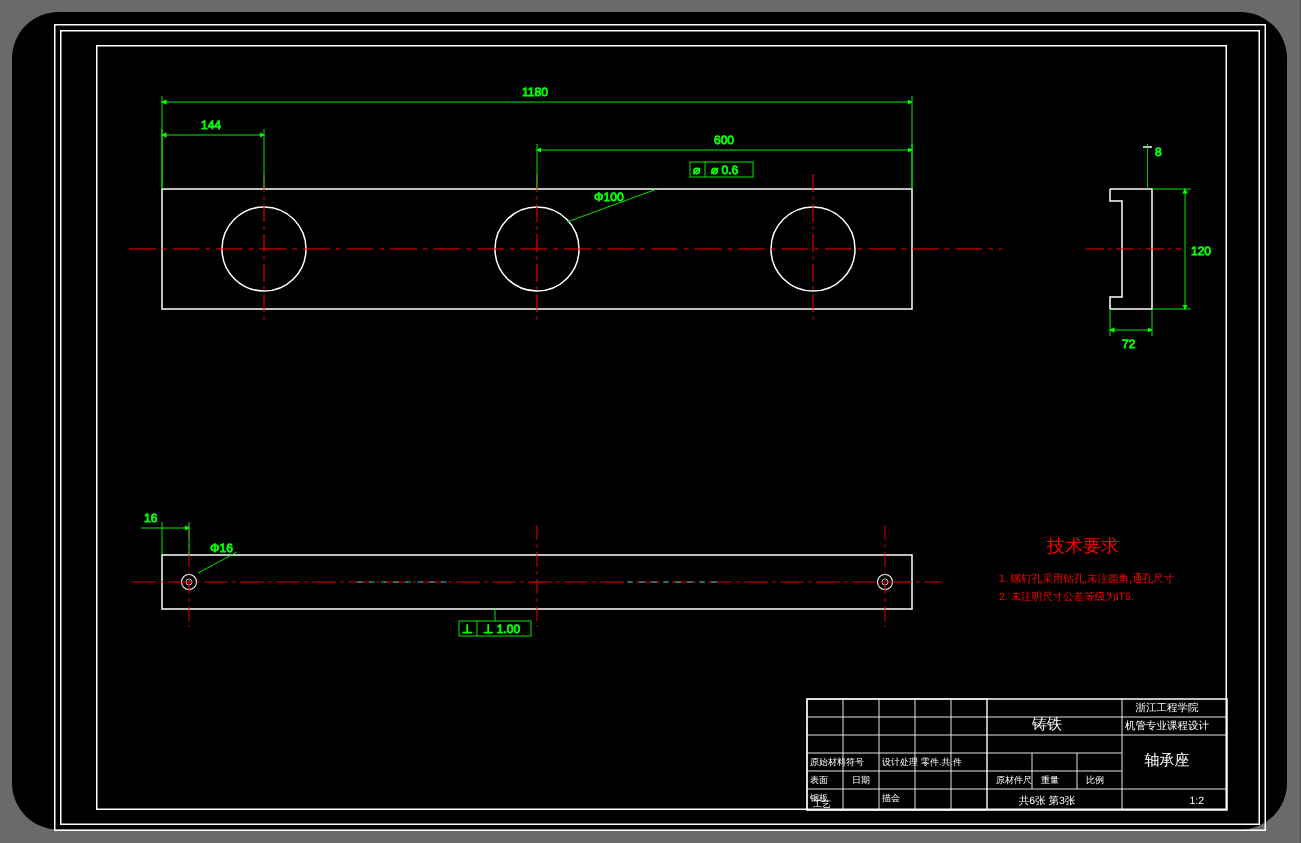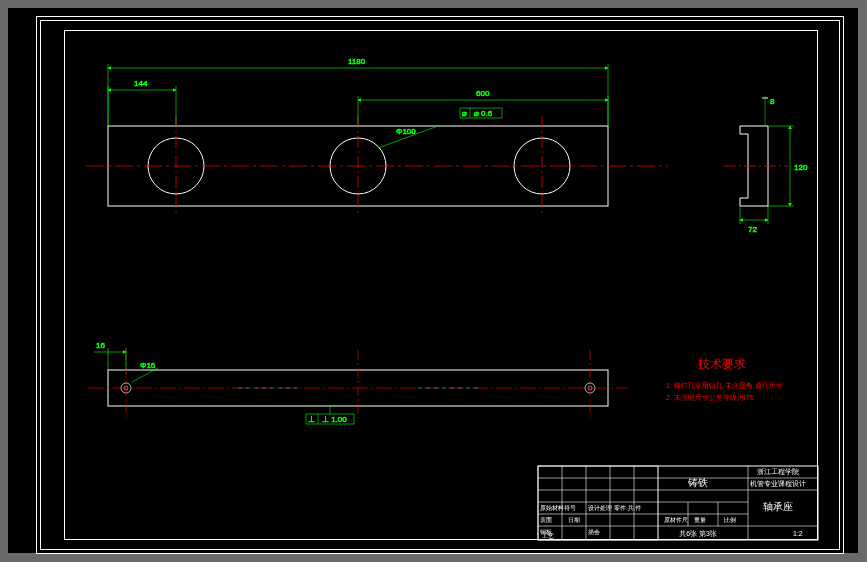--- a/index.html
+++ b/index.html
@@ -12,20 +12,21 @@
     overflow: hidden;
   }
   .outer-frame {
     position: absolute;
     left: 8px;
     top: 8px;
     width: 850px;
     height: 545px;
     background: #000;
     box-sizing: border-box;
+    border-radius: 31px;
   }
   .border-double {
     position: absolute;
     border: 1px solid #fff;
     box-sizing: border-box;
   }
   .drawing-frame {
     position: absolute;
     left: 56px;
     top: 22px;

